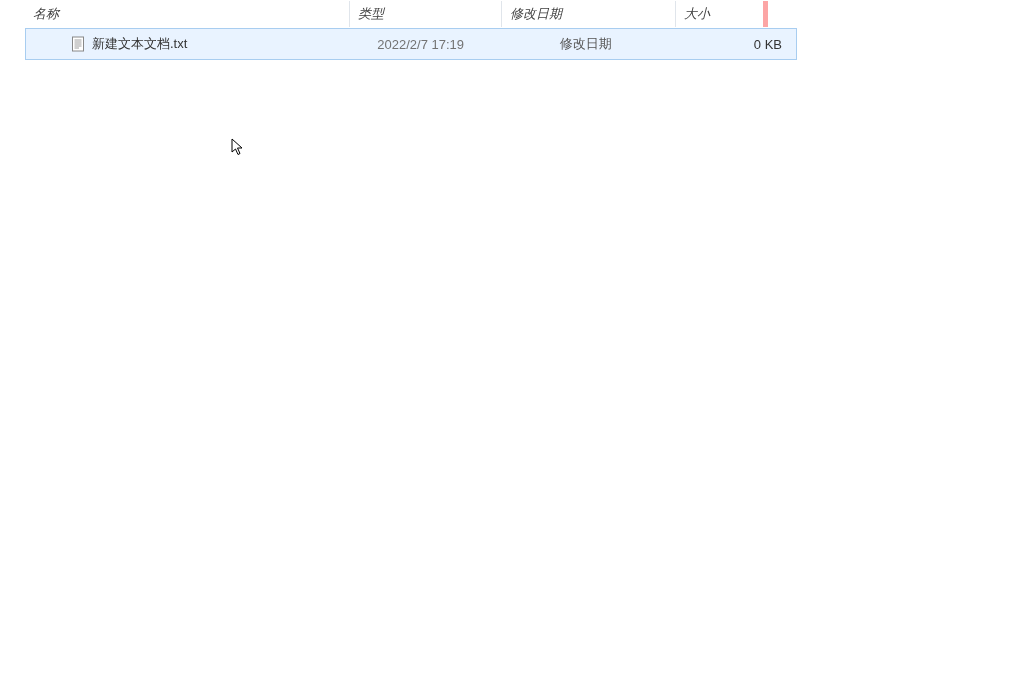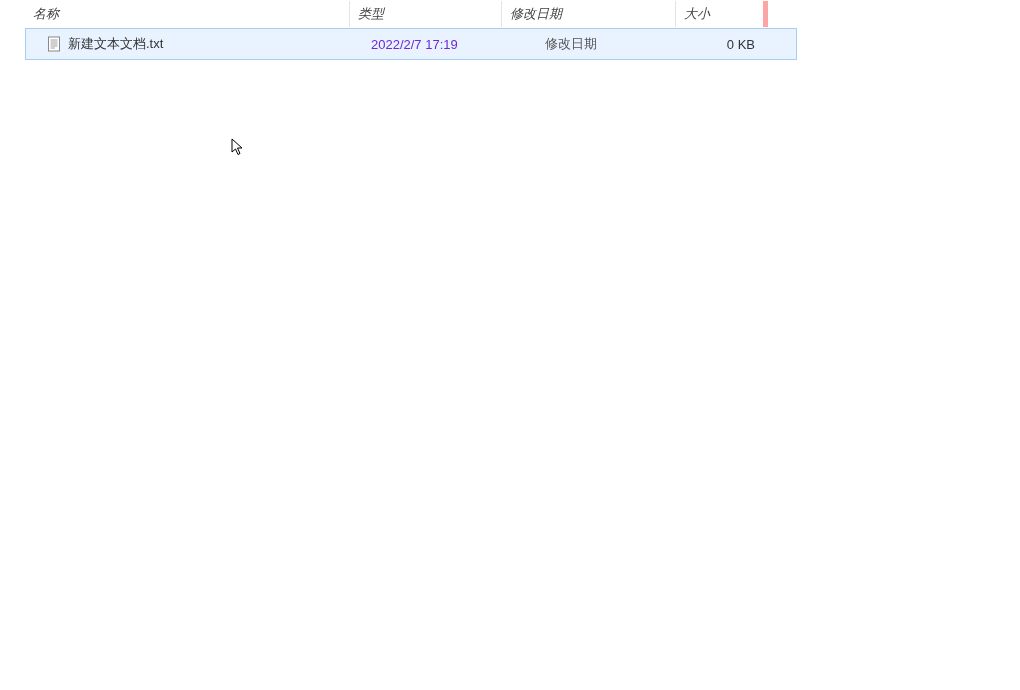--- a/index.html
+++ b/index.html
@@ -51,37 +51,38 @@
       width: 92px;
     }
     .data-row {
       display: flex;
       height: 32px;
       align-items: center;
       background: #e9f3ff;
       border: 1px solid #a8cdf0;
     }
     .data-cell {
-      padding: 4px 20px;
+      padding: 4px 8px;
       color: #333333;
       font-size: 13px;
       display: flex;
       align-items: center;
+      margin-left: 36px;
     }
     .data-cell.col-name {
       display: flex;
       align-items: center;
       gap: 6px;
     }
     .data-cell.col-size {
       justify-content: flex-end;
       padding-right: 14px;
     }
     .data-cell.col-date {
-      color: #6d28d9;
+      color: #737373;
     }
     .data-cell.col-type {
       color: #555555;
     }
     .file-icon {
       width: 16px;
       height: 16px;
       flex-shrink: 0;
     }
     .cursor {

